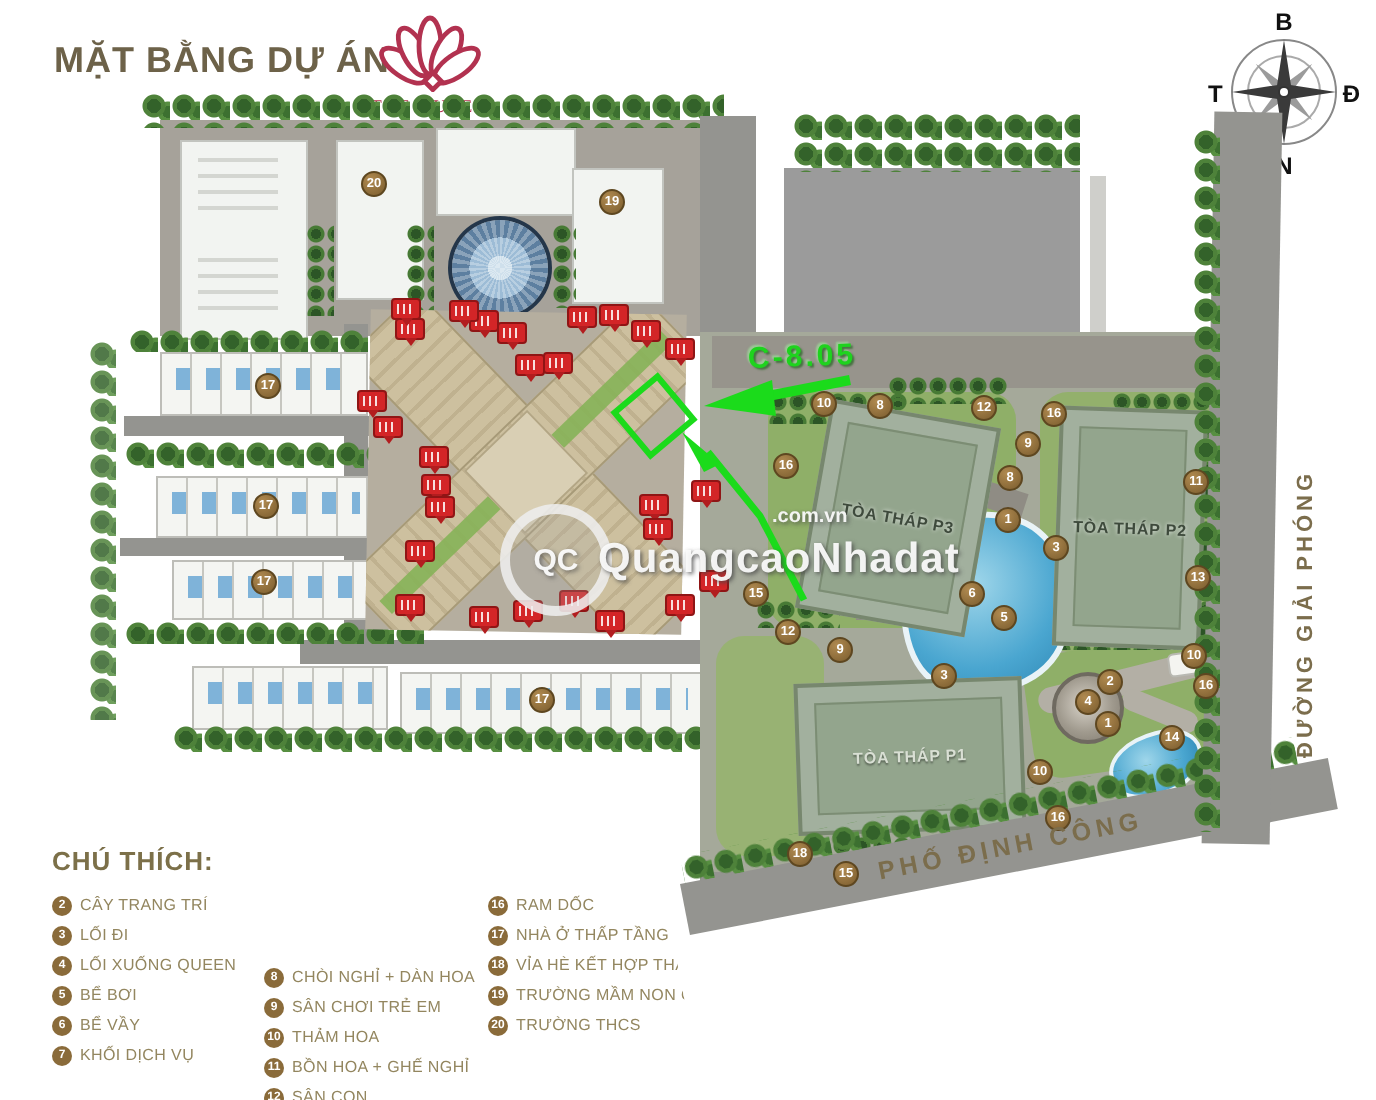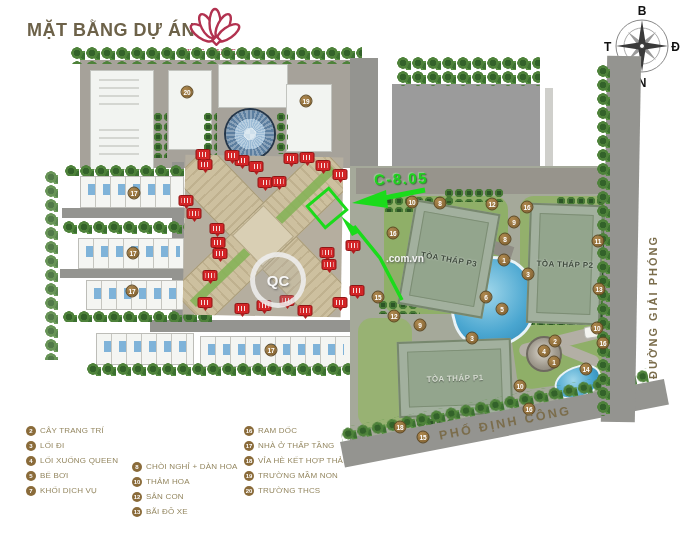--- a/index.html
+++ b/index.html
@@ -268,20 +268,21 @@
         <polygon points="360,232 341,216 352,236" fill="#1bdb1b" stroke="none"></polygon>
       </g>
     </svg>
     <div class="unit-code">C-8.05</div>
 
     <div class="street-right">ĐƯỜNG GIẢI PHÓNG</div>
     <div class="street-bottom">PHỐ ĐỊNH CÔNG</div>
 
     <div class="watermark">
       <span class="wm-logo">QC</span>
+      <span class="wm-name">QuangcaoNhadat</span>
       <span class="wm-domain">.com.vn</span>
     </div>
   <span class="badge" style="left: 187px; top: 92px;">20</span>
       <span class="badge" style="left: 306px; top: 101px;">19</span>
       <span class="badge" style="left: 134px; top: 193px;">17</span>
       <span class="badge" style="left: 133px; top: 253px;">17</span>
       <span class="badge" style="left: 132px; top: 291px;">17</span>
       <span class="badge" style="left: 271px; top: 350px;">17</span>
       <span class="badge" style="left: 412px; top: 202px;">10</span>
       <span class="badge" style="left: 440px; top: 203px;">8</span>
@@ -333,51 +334,64 @@
       <span class="pin" style="left: 340px; top: 308px;"></span>
       <span class="pin" style="left: 357px; top: 296px;"></span>
       <span class="pin" style="left: 353px; top: 251px;"></span>
       <span class="pin" style="left: 327px; top: 258px;"></span>
       <span class="pin" style="left: 329px; top: 270px;"></span>
       <span class="pin" style="left: 232px; top: 161px;"></span>
       <span class="pin" style="left: 203px; top: 160px;"></span>
     </div>
 
   <div class="legend">
+    <div class="l-title">CHÚ THÍCH:</div>
     <div id="legend-cols">
         <div class="l-col">
           <div class="l-item">
             <span class="l-num">2</span>
             <span class="l-label">CÂY TRANG TRÍ</span>
           </div>
           <div class="l-item">
             <span class="l-num">3</span>
             <span class="l-label">LỐI ĐI</span>
           </div>
           <div class="l-item">
             <span class="l-num">4</span>
             <span class="l-label">LỐI XUỐNG QUEEN</span>
           </div>
           <div class="l-item">
             <span class="l-num">5</span>
             <span class="l-label">BỂ BƠI</span>
           </div>
           <div class="l-item">
+            <span class="l-num">6</span>
+            <span class="l-label">BỂ VẦY</span>
+          </div>
+          <div class="l-item">
             <span class="l-num">7</span>
             <span class="l-label">KHỐI DỊCH VỤ</span>
           </div>
         </div>
         <div class="l-col">
           <div class="l-item">
             <span class="l-num">8</span>
             <span class="l-label">CHÒI NGHỈ + DÀN HOA</span>
           </div>
           <div class="l-item">
+            <span class="l-num">9</span>
+            <span class="l-label">SÂN CHƠI TRẺ EM</span>
+          </div>
+          <div class="l-item">
             <span class="l-num">10</span>
             <span class="l-label">THẢM HOA</span>
+          </div>
+          <div class="l-item">
+            <span class="l-num">11</span>
+            <span class="l-label">BỒN HOA + GHẾ NGHỈ</span>
           </div>
           <div class="l-item">
             <span class="l-num">12</span>
             <span class="l-label">SÂN CON</span>
           </div>
           <div class="l-item">
             <span class="l-num">13</span>
             <span class="l-label">BÃI ĐỖ XE</span>
           </div>
         </div>

